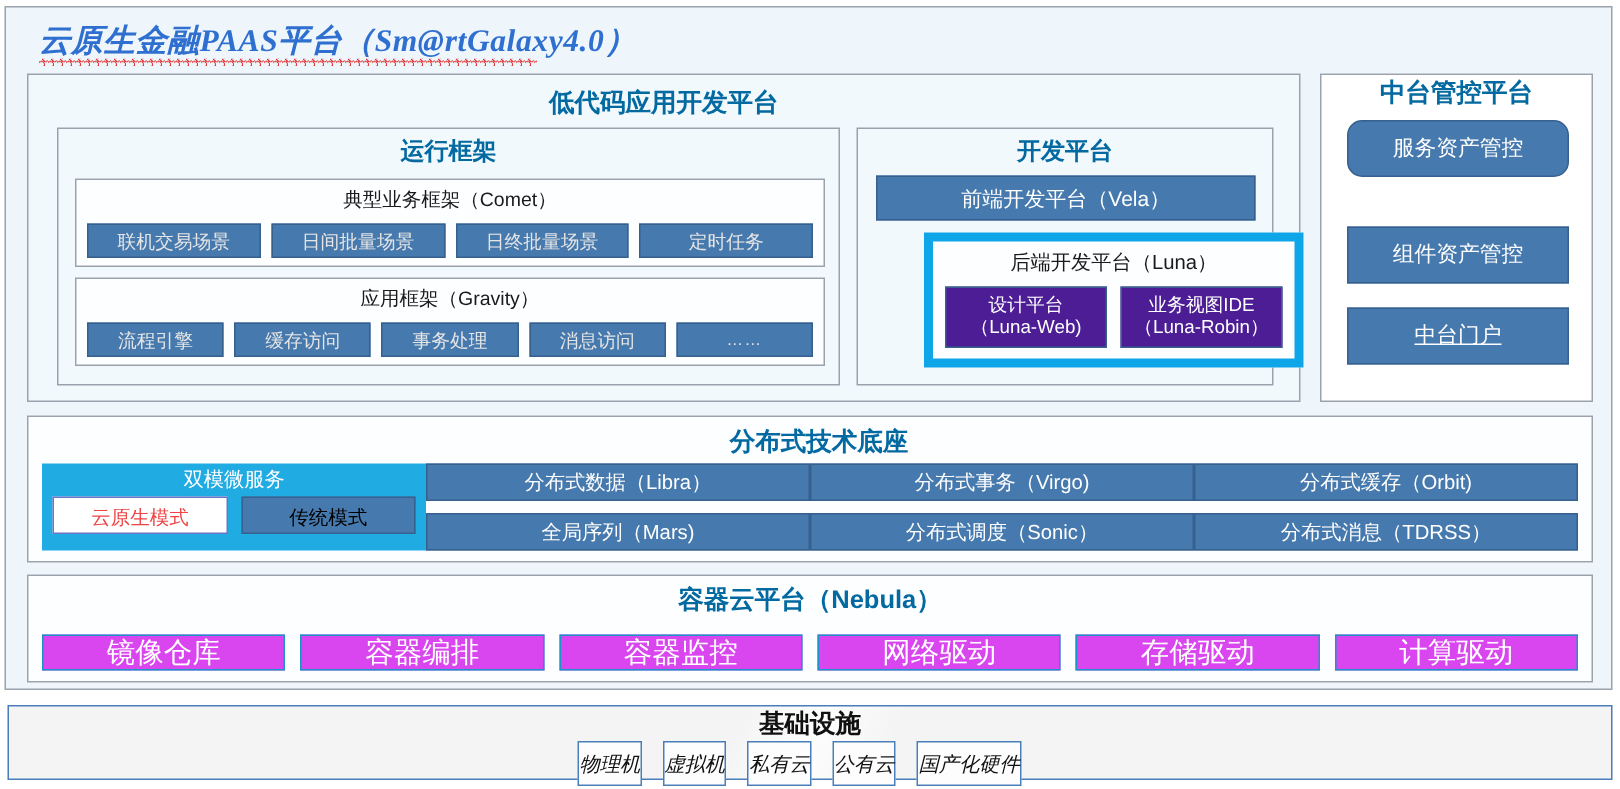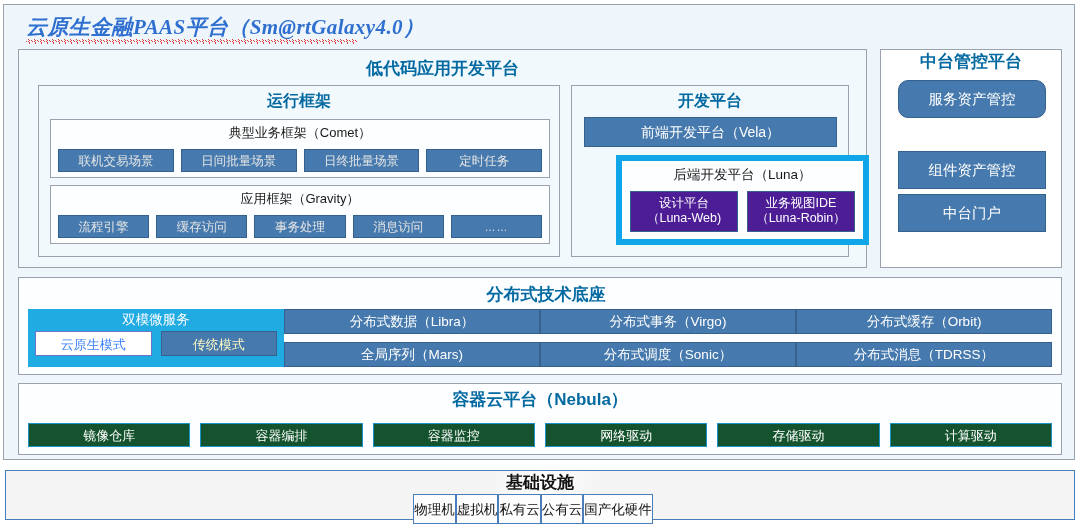--- a/index.html
+++ b/index.html
@@ -104,21 +104,21 @@
   .luna-chip span{display:block;white-space:nowrap;}
 
   
   .mid-chip{
     position:absolute;left:17px;width:148px;height:38px;
     background:#4679ad;color:#fff;border:1px solid #36618f;box-sizing:border-box;
     text-align:center;line-height:37px;font-size:14.5px;
   }
   .mid-chip.m1{top:30px;border-radius:10px;}
   .mid-chip.m2{top:101px;}
-  .mid-chip.m3{top:144px;}
+  .mid-chip.m3{top:155px;text-decoration:underline;}
 
   
   .distbase{
     position:absolute;left:14px;top:272px;width:1044px;height:98px;
     border:1px solid #9aa3ad;background:#fdfeff;box-sizing:border-box;
   }
   .distbase > .sec-title{font-size:17px;margin-top:5px;padding-left:12px;}
   .dist-grid{
     position:absolute;left:9px;top:31px;right:9px;bottom:7px;
     display:flex;
@@ -126,57 +126,57 @@
   .dual{
     width:256px;background:#21abe3;position:relative;box-sizing:border-box;
     display:flex;flex-direction:column;
   }
   .dual-title{text-align:center;color:#fff;font-size:13.5px;line-height:22px;height:22px;}
   .dual-row{display:flex;gap:9px;padding:0 7px 5px;}
   .dual-row > div{
     flex:1;text-align:center;font-size:13px;line-height:25px;height:25px;
     box-sizing:border-box;
   }
-  .mode-cloud{background:#ffffff;color:#3b82f6;border:1px solid #6b74c7;}
-  .mode-trad{background:#4679ad;color:#fef9c3;border:1px solid #36618f;}
+  .mode-cloud{background:#ffffff;color:#ef4444;border:1px solid #6b74c7;}
+  .mode-trad{background:#4679ad;color:#000000;border:1px solid #36618f;}
 
   .dist-col{flex:1;display:flex;flex-direction:column;gap:8px;}
   .dist-chip{
     flex:1;background:#4679ad;color:#fff;border:1px solid #36618f;box-sizing:border-box;
     text-align:center;font-size:13.5px;display:flex;align-items:center;justify-content:center;
     white-space:nowrap;
   }
 
   
   .container-cloud{
     position:absolute;left:14px;top:378px;width:1044px;height:72px;
     border:1px solid #9aa3ad;background:#fdfeff;box-sizing:border-box;
   }
   .container-cloud > .sec-title{font-size:17px;margin-top:4px;}
   .cc-chips{
     position:absolute;left:9px;right:9px;bottom:7px;display:flex;gap:10px;
   }
   .cc-chip{
-    flex:1;background:#14532d;color:#fff;border:1px solid #1a94c6;box-sizing:border-box;
-    text-align:center;font-size:13px;line-height:24px;height:24px;white-space:nowrap;
+    flex:1;background:#d946ef;color:#fff;border:1px solid #1a94c6;box-sizing:border-box;
+    text-align:center;font-size:19px;line-height:24px;height:24px;white-space:nowrap;
   }
 
   
   .infra{
     position:absolute;left:5px;top:470px;width:1070px;height:50px;
     border:1px solid #4a7ebb;background:#f4f4f4;box-sizing:border-box;
     display:flex;align-items:center;
     background-image:linear-gradient(115deg, rgba(255,255,255,0) 45%, rgba(255,255,255,.85) 50%, rgba(255,255,255,0) 55%);
     flex-direction:column;
   }
   .infra-label{
     width:108px;text-align:center;font-weight:bold;font-size:17px;color:#111;
     flex:none;
   }
-  .infra-chips{display:flex;flex:1;padding-right:14px;}
+  .infra-chips{display:flex;gap:14px;flex:1;padding-right:14px;font-style:italic;}
   .infra-chip{
     flex:1;background:#fdfdfd;border:1px solid #4a7ebb;box-sizing:border-box;
     text-align:center;font-size:13.5px;line-height:29px;height:30px;color:#111;
     white-space:nowrap;
   }
 </style>
 </head>
 <body>
 
 <div class="page">

